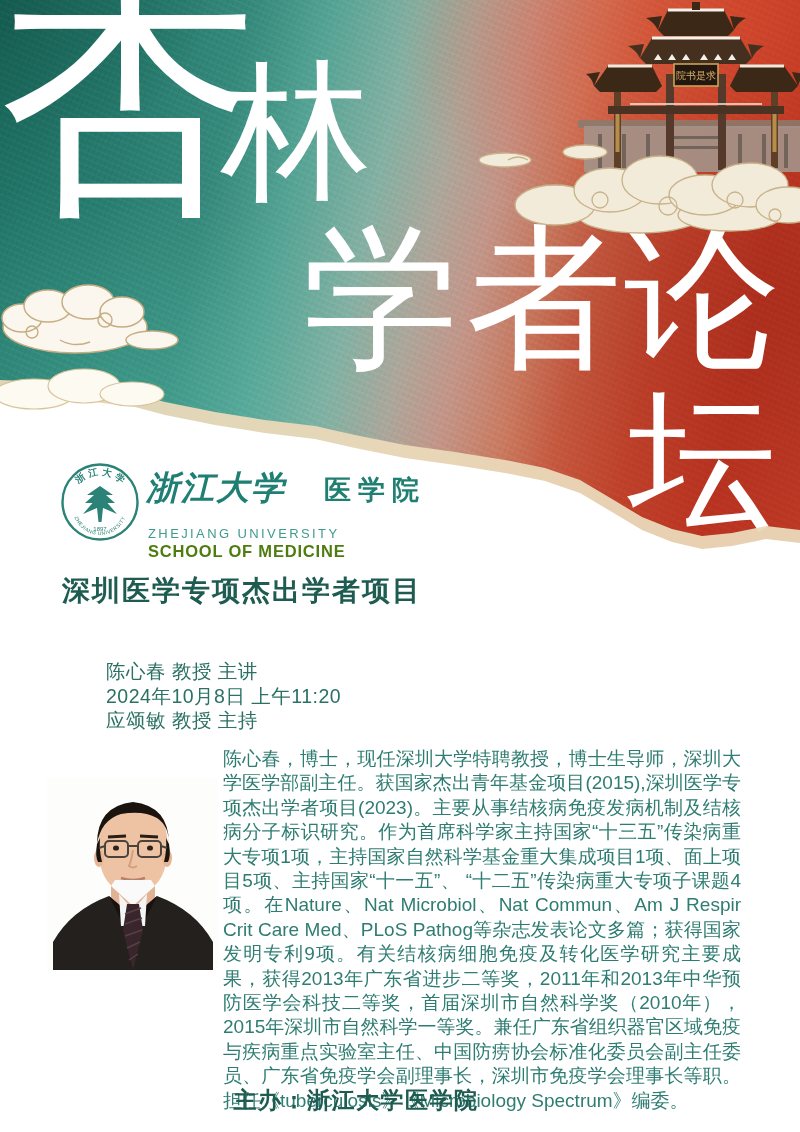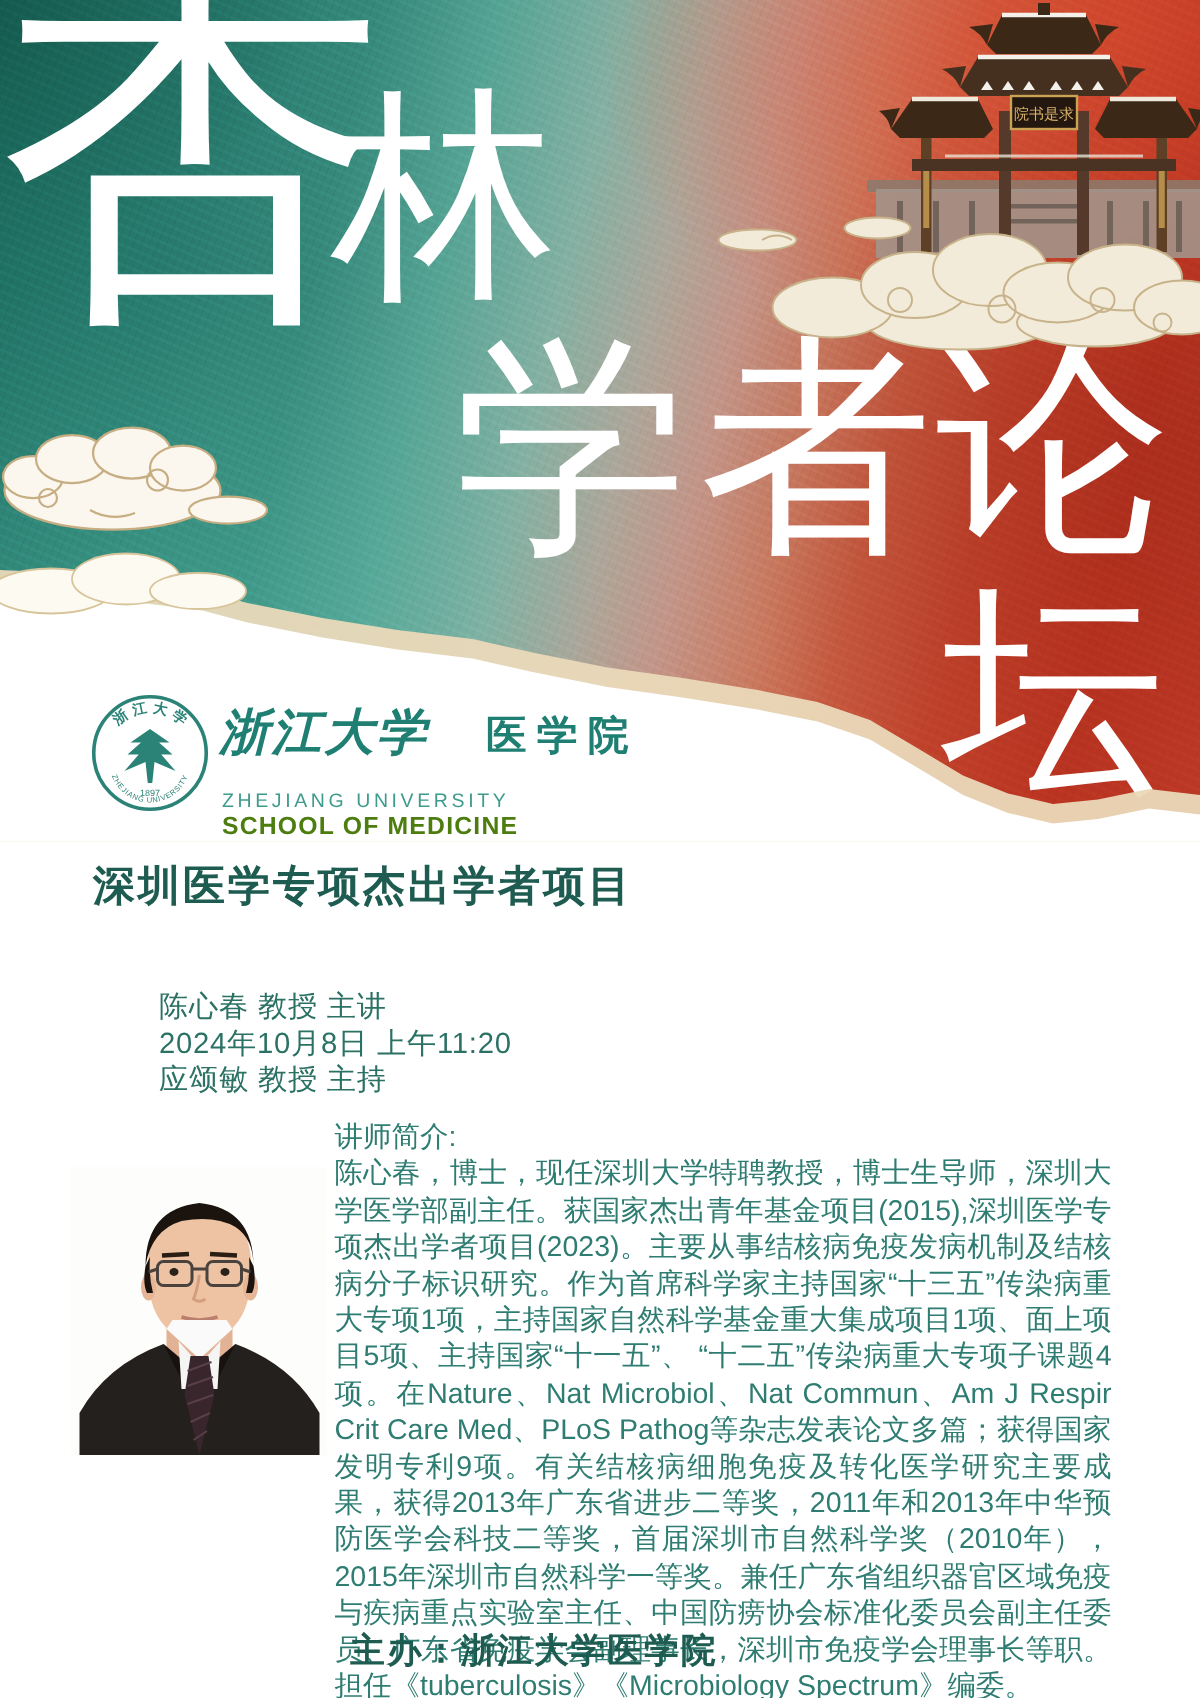--- a/index.html
+++ b/index.html
@@ -251,19 +251,18 @@
     <g stroke="#5a3f47" stroke-width="1.4">
       <line x1="78" y1="136" x2="94" y2="130"></line>
         <line x1="78" y1="146" x2="95" y2="140"></line>
       <line x1="78" y1="158" x2="95" y2="152"></line>
         <line x1="80" y1="170" x2="93" y2="164"></line>
       <line x1="82" y1="182" x2="91" y2="176"></line>
     </g>
   </svg>
 
   <div id="bio">
-    <span class="bh">讲师简介:</span>
     <span>陈心春，博士，现任深圳大学特聘教授，博士生导师，深圳大学医学部副主任。获国家杰出青年基金项目(2015),深圳医学专项杰出学者项目(2023)。主要从事结核病免疫发病机制及结核病分子标识研究。作为首席科学家主持国家“十三五”传染病重大专项1项，主持国家自然科学基金重大集成项目1项、面上项目5项、主持国家“十一五”、 “十二五”传染病重大专项子课题4项。在Nature、Nat Microbiol、Nat Commun、Am J Respir Crit Care Med、PLoS Pathog等杂志发表论文多篇；获得国家发明专利9项。有关结核病细胞免疫及转化医学研究主要成果，获得2013年广东省进步二等奖，2011年和2013年中华预防医学会科技二等奖，首届深圳市自然科学奖（2010年），2015年深圳市自然科学一等奖。兼任广东省组织器官区域免疫与疾病重点实验室主任、中国防痨协会标准化委员会副主任委员、广东省免疫学会副理事长，深圳市免疫学会理事长等职。担任《tuberculosis》《Microbiology Spectrum》编委。</span>
   </div>
 
   <div id="organizer">主办：浙江大学医学院</div>
 
 </div>
 
 </body></html>

